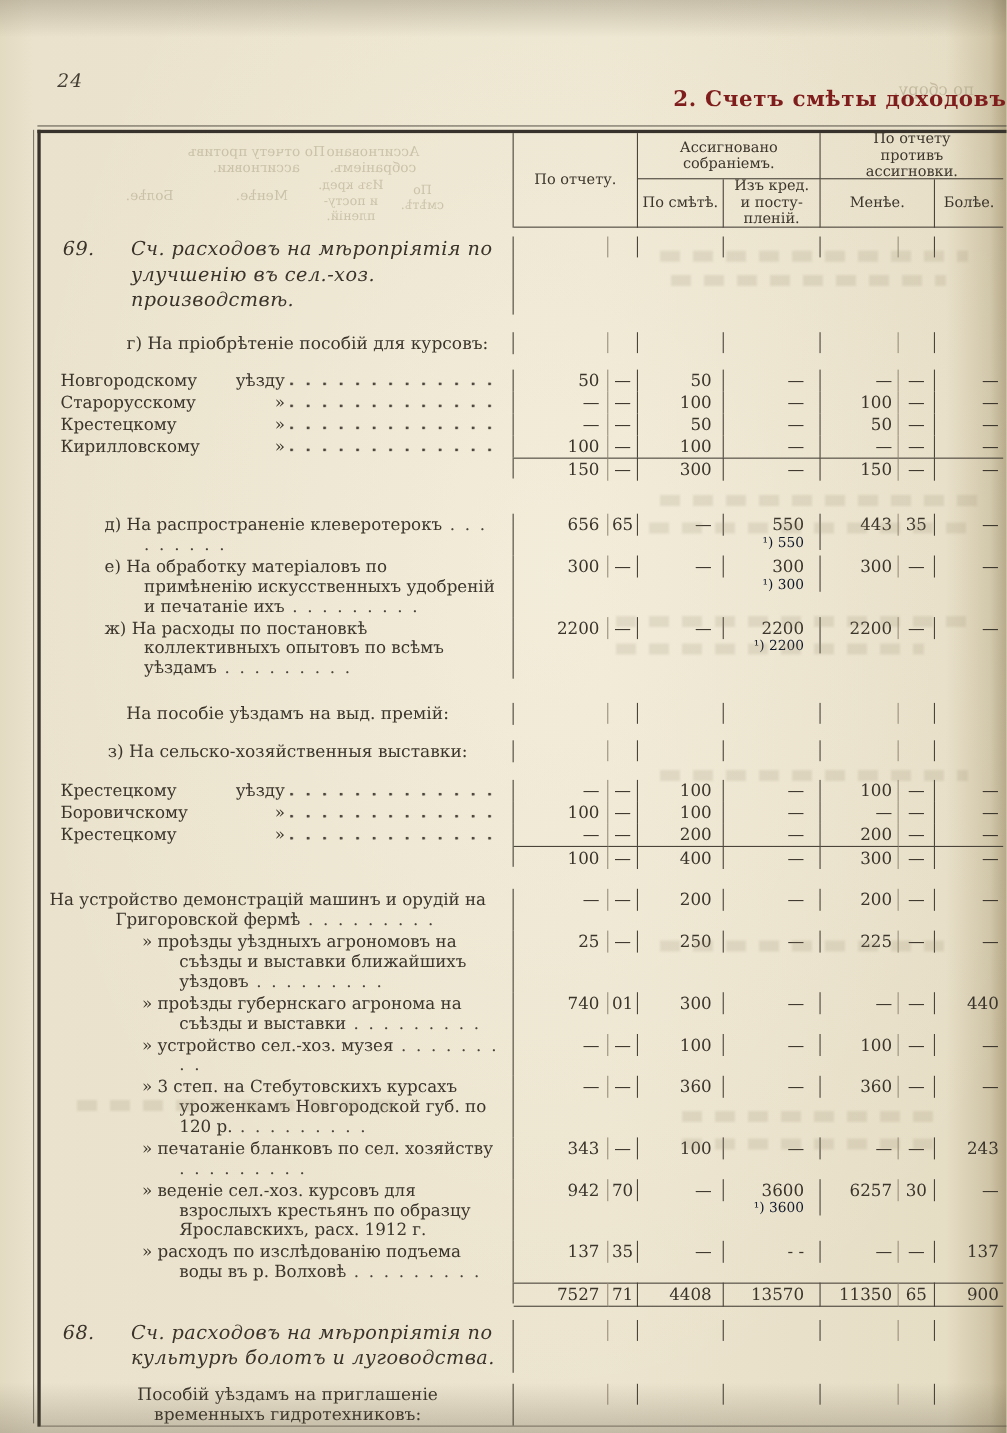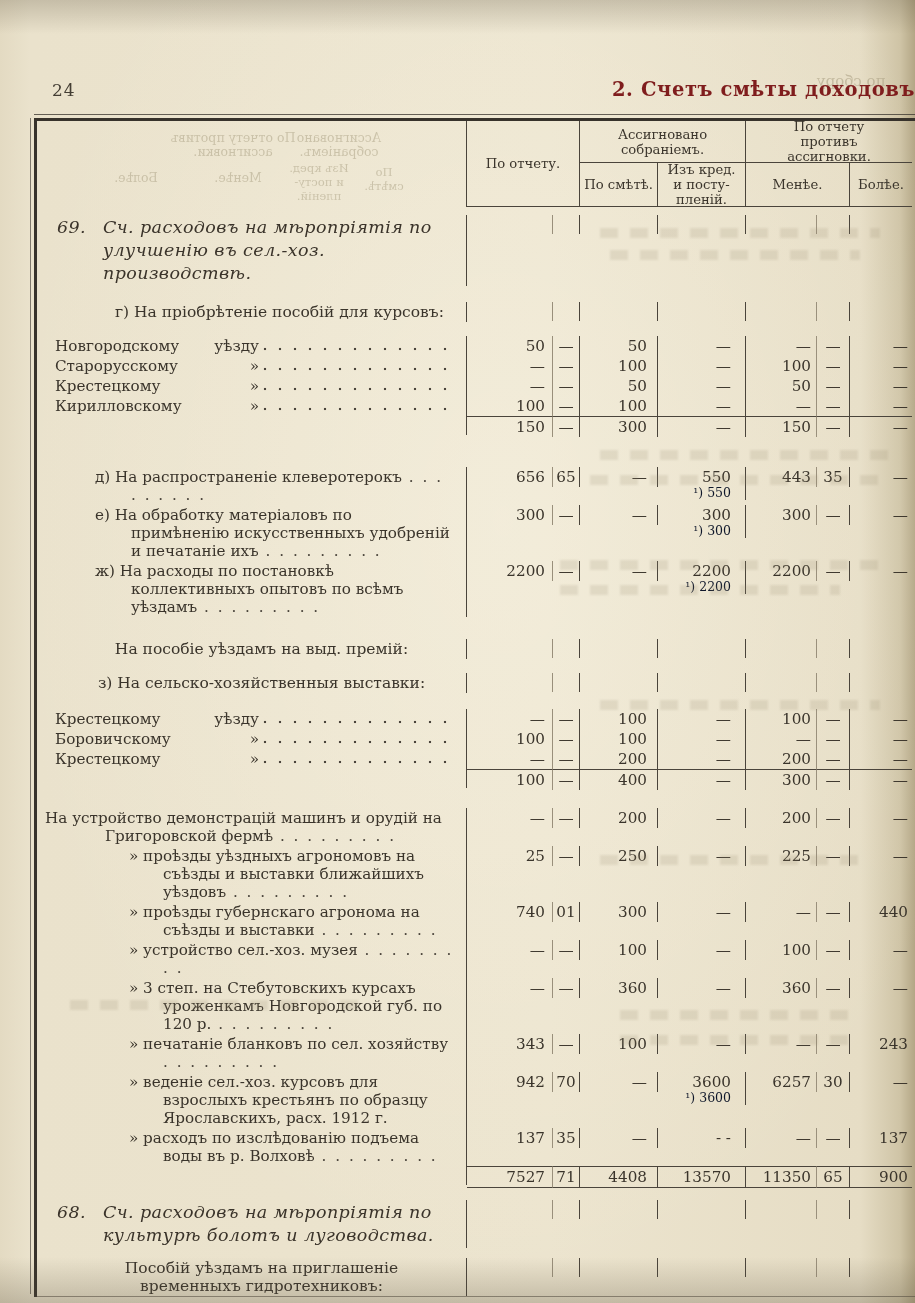--- a/index.html
+++ b/index.html
@@ -11,21 +11,21 @@
       linear-gradient(90deg, #e3dac2 0, #eae2cc 30px, #ece4ce 60%, #e6ddc5 860px, #cfc4a6 900px, #b3a685 915px),
       #e9e1cb;
     color:#3a342b;
   }
   .shadow-top{position:absolute;top:0;left:0;width:915px;height:34px;
     background:linear-gradient(180deg, rgba(90,80,60,.25), rgba(0,0,0,0));pointer-events:none;}
   .shadow-bottom{position:absolute;bottom:0;left:0;width:915px;height:46px;
     background:linear-gradient(0deg, rgba(90,80,60,.28), rgba(0,0,0,0));pointer-events:none;}
 
   .pagehead{position:relative;height:118px;}
-  .pagenum{position:absolute;left:52px;top:80px;font-size:17px;letter-spacing:1px;color:#443e34;}
+  .pagenum{position:absolute;left:52px;top:64px;font-size:17px;letter-spacing:1px;color:#443e34;font-style:italic;}
   .runhead{position:absolute;right:0px;top:50px;font-size:19.5px;font-weight:bold;
     letter-spacing:.6px;color:#7f1d1d;white-space:nowrap;margin-top:28px;}
   .runhead-ghost{position:absolute;right:30px;top:72px;font-size:15px;color:#a89d80;
     opacity:.55;filter:blur(.6px);transform:scaleX(-1);}
 
   
   .table{position:relative;margin-left:34px;width:881px;
     border-left:3px solid #37322b;border-top:3px solid #37322b;}
   .table::before{content:"";position:absolute;left:-3px;top:-7px;width:884px;height:1px;
     background:rgba(55,50,43,.75);}
@@ -70,21 +70,21 @@
   .c7{border-right:1px solid #4a443b;text-align:center;}
   .c8{text-align:right;padding-right:4px;}
   .note{font-size:12.5px;line-height:13px;color:#0f172a;white-space:nowrap;}
 
   .rule-t > .c2,.rule-t > .c3,.rule-t > .c4,.rule-t > .c5,
   .rule-t > .c6,.rule-t > .c7,.rule-t > .c8{border-top:1px solid #4a443b;}
   .rule-b > .c2,.rule-b > .c3,.rule-b > .c4,.rule-b > .c5,
   .rule-b > .c6,.rule-b > .c7,.rule-b > .c8{border-bottom:1px solid #4a443b;}
 
   
-  .lbl-heading{display:flex;gap:8px;padding-left:20px;padding-right:14px;
+  .lbl-heading{display:flex;gap:24px;padding-left:20px;padding-right:14px;
     font-style:italic;font-size:17.5px;line-height:23px;letter-spacing:.4px;color:#3a332a;}
   .lbl-heading .num{flex:0 0 38px;}
   .lbl-sub{padding-left:78px;padding-right:10px;font-size:15.5px;}
   .lbl-sub.center{padding:0 24px 0 44px;text-align:center;}
   .lbl-uezd{display:flex;align-items:flex-end;padding-left:18px;padding-right:10px;}
   .lbl-uezd .nm{flex:0 0 152px;}
   .lbl-uezd .un{flex:0 0 52px;text-align:right;}
   .leader{flex:1;height:4px;margin:0 6px 4px 4px;
     background-image:radial-gradient(circle at 2px 2px,#4a443b 1.2px,rgba(0,0,0,0) 1.6px);
     background-size:15px 4px;background-repeat:repeat-x;}

